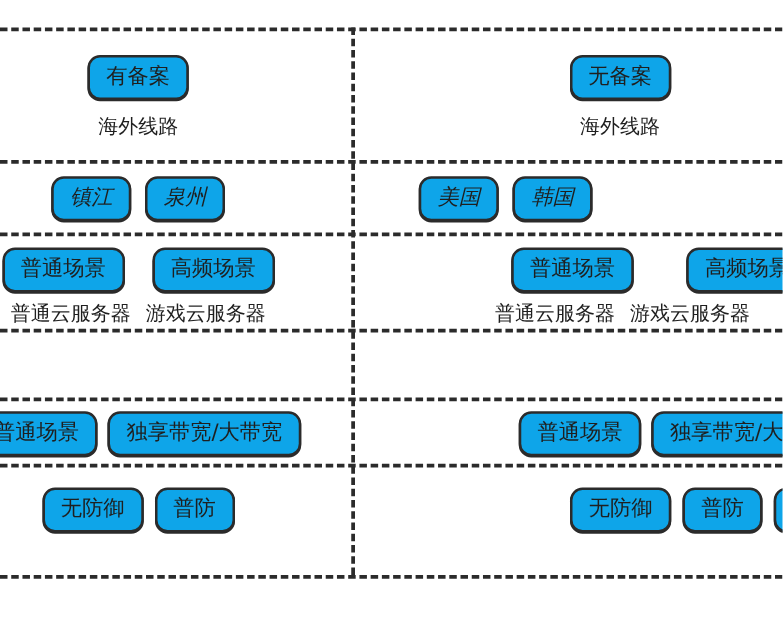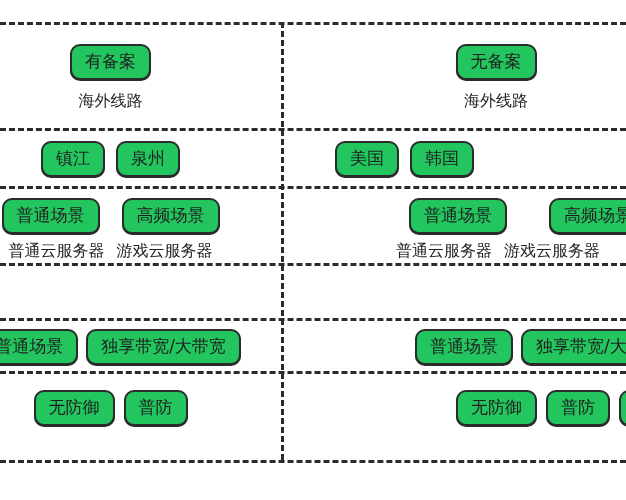--- a/index.html
+++ b/index.html
@@ -28,21 +28,21 @@
   .col-left{left:-60px;width:341px;}
   .col-right{left:281px;width:430px;}
 
   .cellwrap{display:flex;align-items:center;gap:11px;}
   .cellwrap.center{justify-content:center;}
   .cellwrap.left{justify-content:flex-start;}
 
   
   .badge{
     display:inline-flex;align-items:center;justify-content:center;
-    background:#22c55e;
+    background:#0ea5e9;
     border:2.5px solid #2b2b2b;
     border-radius:10px;
     color:#1f1f1f;
     font-size:17px;
     line-height:1;
     padding:7px 13px 8px 13px;
     white-space:nowrap;
     box-sizing:border-box;
     box-shadow:0 1px 0 #2b2b2b;
   }
@@ -81,21 +81,21 @@
     <div class="col col-right" style="padding-top:22px;">
       <div class="cellwrap center">
         <span class="badge">无备案</span>
       </div>
       <div class="captionrow center" style="margin-top:13px;">
         <span class="caption">海外线路</span>
       </div>
     </div>
   </div>
 
-  <div class="row" style="top:128px;height:58px;">
+  <div class="row" style="top:128px;height:58px;font-style:italic;">
     <div class="col col-left" style="padding-top:13px;">
       <div class="cellwrap center">
         <span class="badge">镇江</span>
         <span class="badge">泉州</span>
       </div>
     </div>
     <div class="col col-right" style="padding-top:13px;">
       <div class="cellwrap left" style="padding-left:54px;">
         <span class="badge">美国</span>
         <span class="badge">韩国</span>

